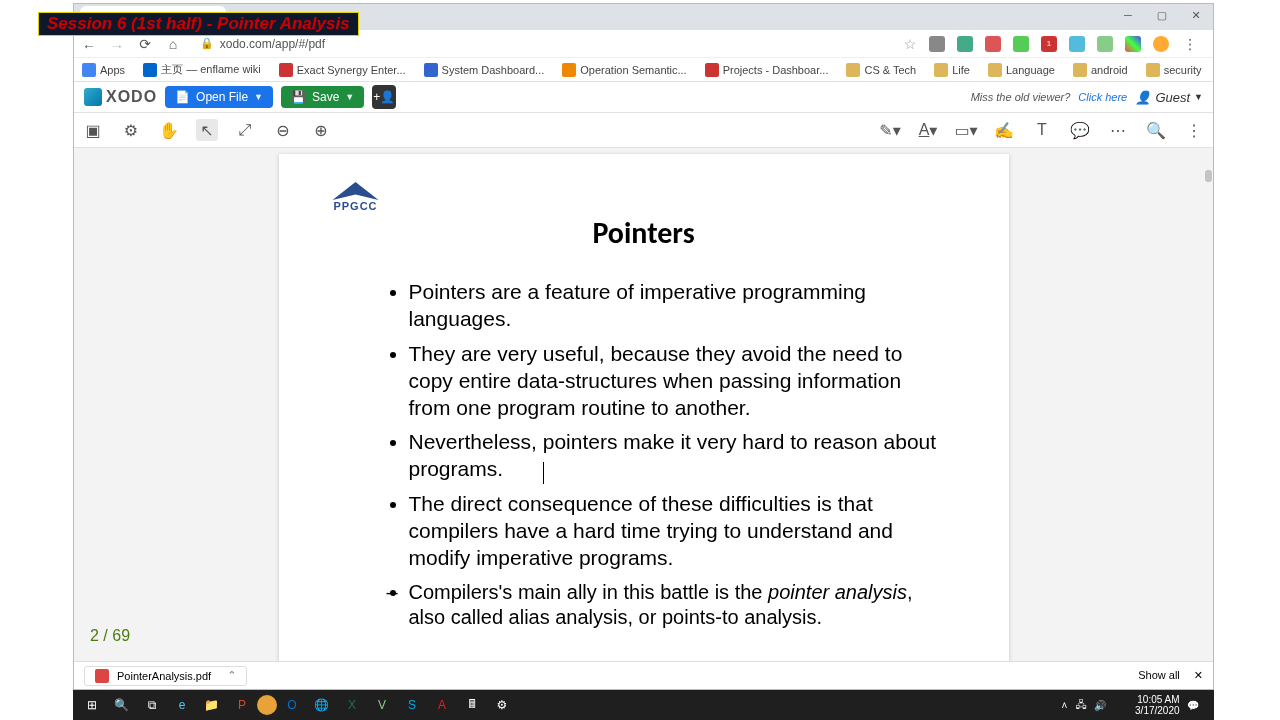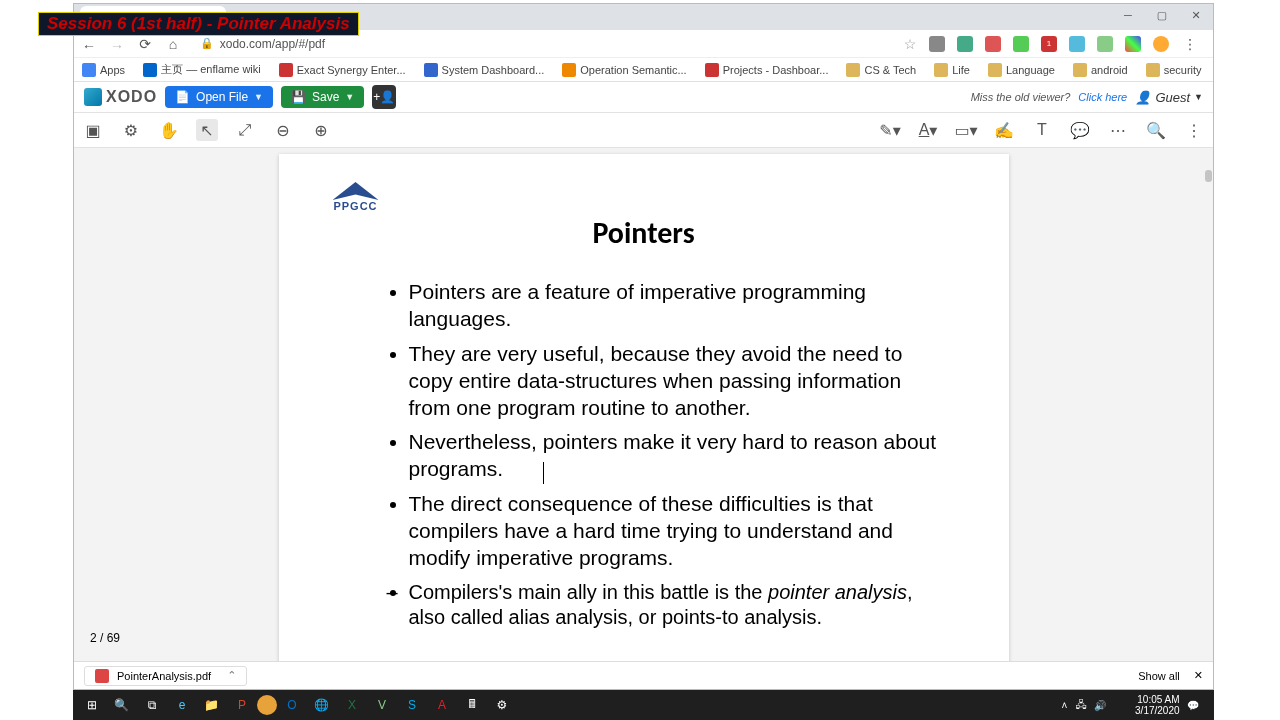--- a/index.html
+++ b/index.html
@@ -54,29 +54,29 @@
 .ppgcc-wing { width: 46px; height: 18px; background: linear-gradient(#2a4d8f,#2a4d8f); clip-path: polygon(0 100%, 50% 0, 100% 100%, 50% 70%); margin: 0 auto; }
 .ppgcc-text { font-size: 11px; font-weight: bold; color: #2a4d8f; letter-spacing: 1px; }
 .slide-title { text-align: center; font-size: 30px; font-family: Calibri, Arial, sans-serif; margin-top: 30px; margin-bottom: 28px; color: #000; }
 .bullets { font-family: Calibri, Arial, sans-serif; font-size: 21px; color: #000; line-height: 1.28; padding-left: 50px; padding-right: 30px; }
 .bullets li { margin-bottom: 8px; list-style: disc; margin-left: 40px; }
 .sub-bullet { list-style: none; margin-left: 68px; font-size: 20px; position: relative; }
 .sub-bullet::before { content: "–"; position: absolute; left: -22px; }
 .italic { font-style: italic; text-align: right; }
 .text-cursor { display: inline-block; width: 1px; height: 22px; background: #000; vertical-align: middle; margin-left: 40px; position: relative; top: 2px; }
 
-.page-num { position: absolute; bottom: 16px; left: 16px; font-size: 12px; color: #000000; }
+.page-num { position: absolute; bottom: 16px; left: 16px; font-size: 16px; color: #4d7c0f; }
 .scroll-thumb { position: absolute; right: 1px; top: 22px; width: 7px; height: 12px; background: #c4c4c4; border-radius: 3px; }
 
 
 .downloads { height: 28px; border-top: 1px solid #ddd; display: flex; align-items: center; padding: 0 10px; font-size: 11px; }
 .dl-item { display: flex; align-items: center; gap: 8px; border: 1px solid #ddd; padding: 2px 10px; border-radius: 3px; cursor: pointer; }
 .dl-icon { width: 14px; height: 14px; background: #d44; border-radius: 2px; }
 .dl-caret { color: #777; margin-left: 8px; }
-.dl-right { margin-left: auto; display: flex; gap: 14px; align-items: center; }
+.dl-right { margin-left: auto; display: flex; gap: 14px; align-items: flex-start; }
 
 
 .taskbar { position: absolute; bottom: 0; left: 73px; right: 66px; height: 30px; background: #1f1f1f; display: flex; align-items: center; padding: 0 4px; }
 .task { width: 30px; height: 30px; display: flex; align-items: center; justify-content: center; color: #fff; font-size: 12px; cursor: pointer; }
 .tray { margin-left: auto; display: flex; align-items: center; gap: 8px; color: #fff; font-size: 10px; padding-right: 10px; }
 .tray-time { text-align: right; line-height: 1.1; margin-left: 20px; }
 </style>
 </head>
 <body>
 

